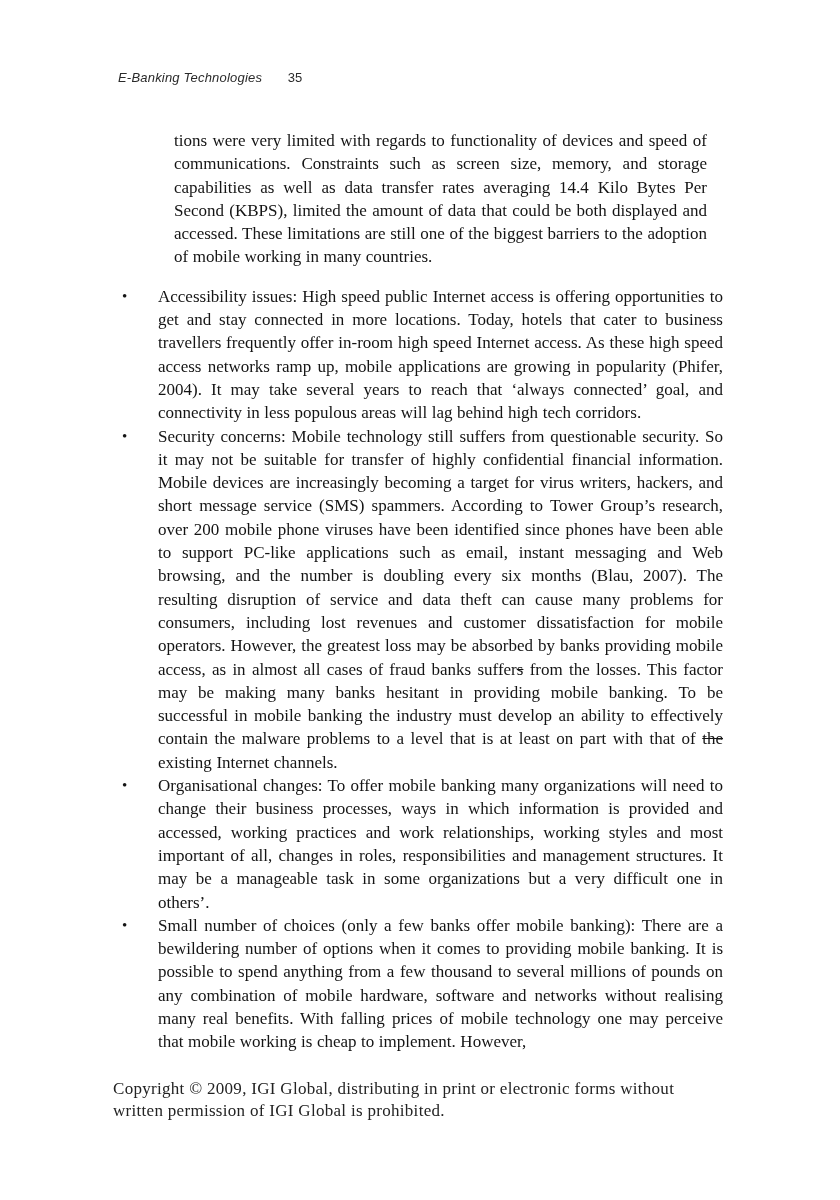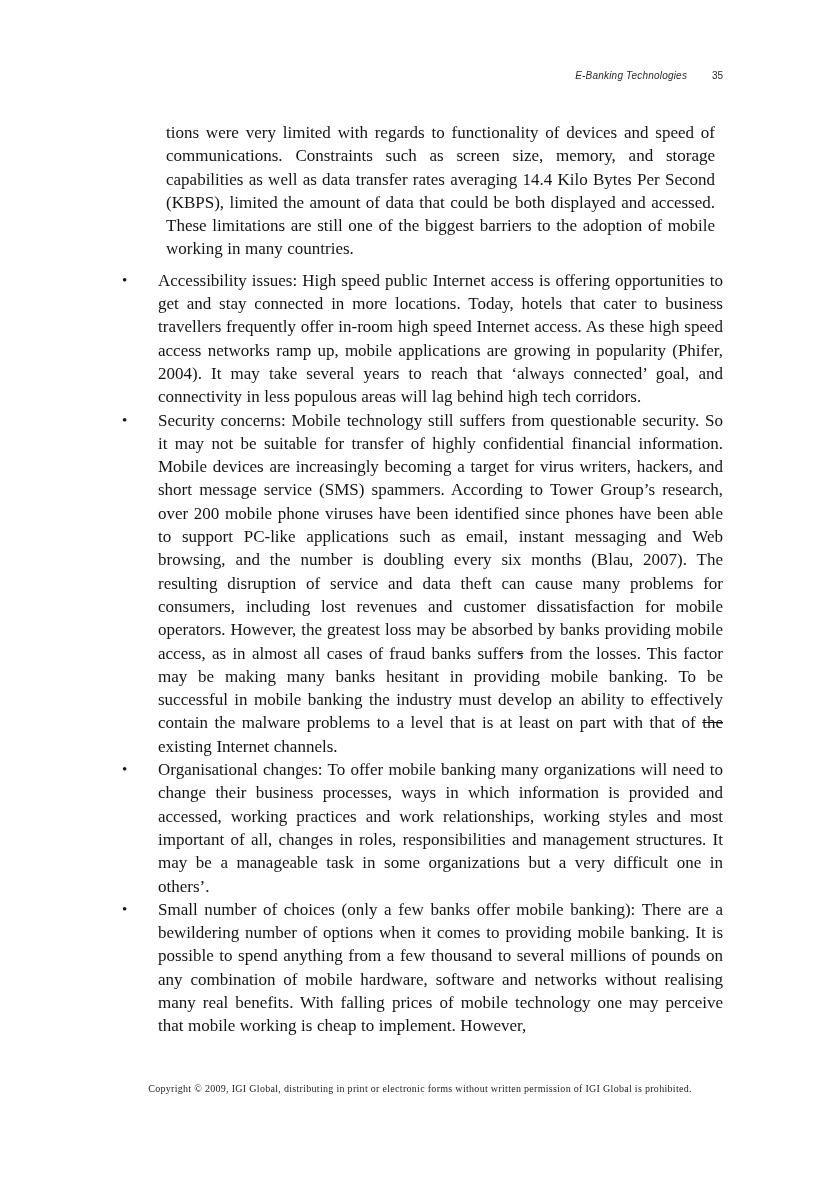--- a/index.html
+++ b/index.html
@@ -15,23 +15,23 @@
     background: #ffffff;
     color: #141414;
     font-family: "Liberation Serif", serif;
     overflow: hidden;
   }
   .running-head {
     position: absolute;
     top: 70px;
     left: 118px;
     width: 605px;
-    text-align: right;
+    text-align: left;
     font-family: "Liberation Sans", sans-serif;
-    font-size: 10px;
+    font-size: 13px;
     color: #2a2a2a;
     white-space: nowrap;
   }
   .head-title {
     font-style: italic;
     letter-spacing: 0.2px;
   }
   .head-page {
     display: inline-block;
     margin-left: 22px;
@@ -41,46 +41,45 @@
     position: absolute;
     top: 113px;
     left: 120px;
     width: 603px;
     font-size: 17px;
     line-height: 23.3px;
     text-align: justify;
     word-spacing: 0.3px;
   }
   .para {
-    margin: 8px;
+    margin: 16px;
     padding-left: 38px;
   }
   .bullet-item {
     position: relative;
     padding-left: 38px;
   }
   .bullet-marker {
     position: absolute;
     left: 2px;
     top: 0;
     font-size: 15px;
   }
   .b { font-weight: normal; }
   .strike { text-decoration: line-through; }
   .footer {
     position: absolute;
     top: 1078px;
     left: 113px;
     width: 614px;
     font-family: "Liberation Serif", serif;
-    font-size: 10px;
+    font-size: 17px;
     line-height: 21.5px;
     color: #232323;
     letter-spacing: 0.3px;
-    text-align: center;
   }
 </style>
 </head>
 <body>
 
 <div class="page">
 
   <div class="running-head">
     <span class="head-title">E-Banking Technologies</span>
     <span class="head-page">35</span>

